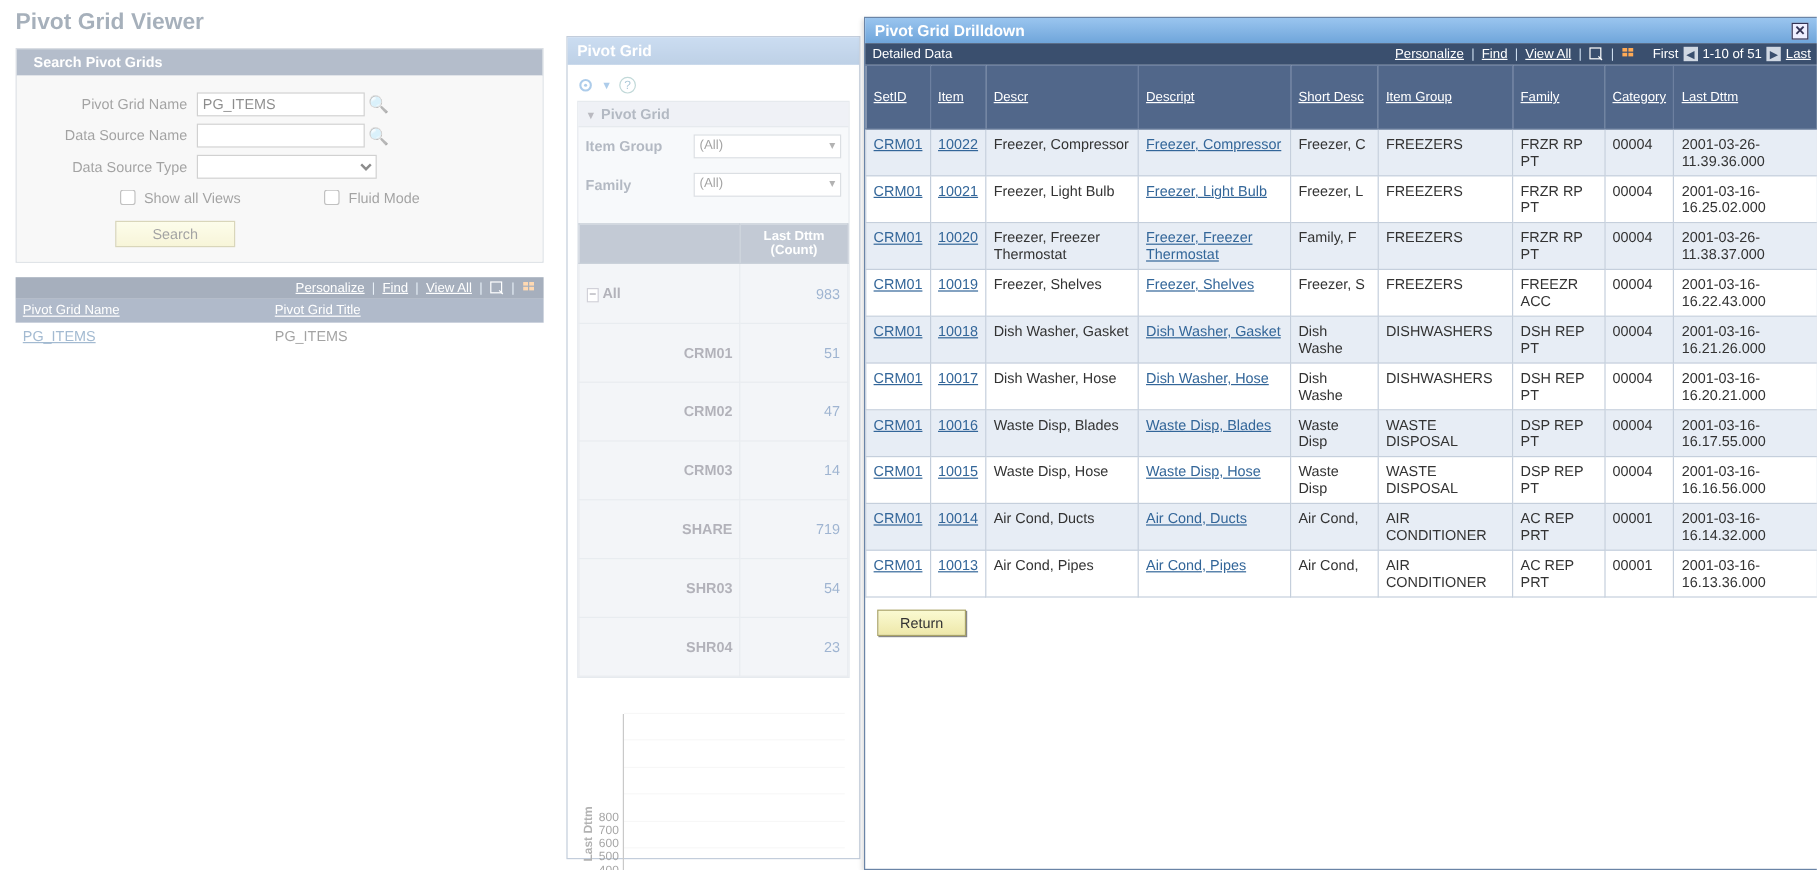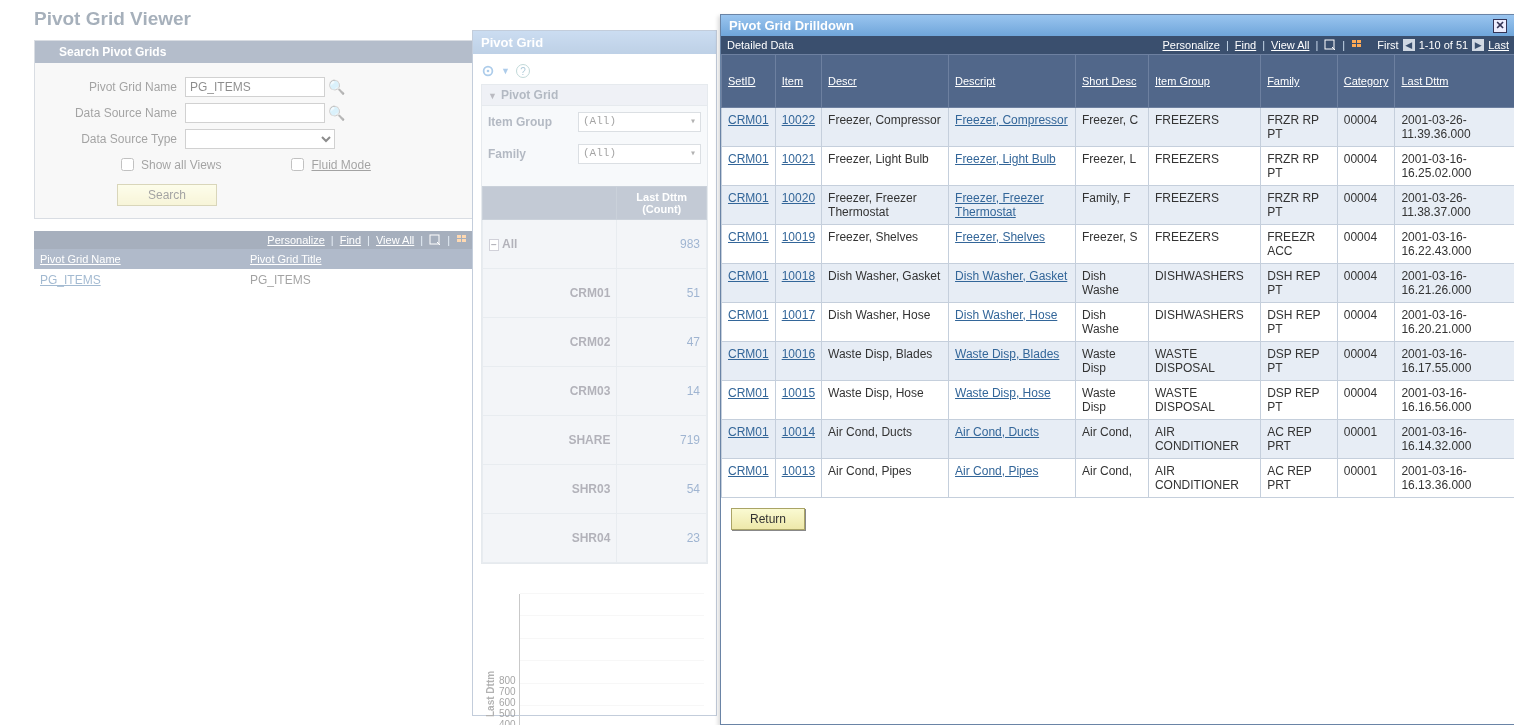--- a/index.html
+++ b/index.html
@@ -2,34 +2,34 @@
 <html><head>
 <meta charset="utf-8">
 <style>
   * { box-sizing: border-box; }
   html,body { margin:0; padding:0; font-family: Arial, Helvetica, sans-serif; font-size:12px; color:#333; background:#fff; }
   a { color:#336699; text-decoration:underline; cursor:pointer; }
   .page { position:relative; width:1514px; height:725px; }
   .overlay { position:absolute; left:0; top:0; width:1514px; height:725px; background:rgba(255,255,255,0.55); pointer-events:none; z-index:5; }
 
   
-  .left { position:absolute; left:34px; top:8px; width:440px; }
+  .left { position:absolute; left:13px; top:8px; width:440px; }
   .viewer-title { font-size:19px; font-weight:bold; color:#3b5169; margin:0 0 10px 0; }
   .search-box { border:1px solid #aab4c0; }
-  .search-hdr { background:#5a6e8c; color:#fff; font-weight:bold; font-size:12px; padding:4px 24px; }
+  .search-hdr { background:#5a6e8c; color:#fff; font-weight:bold; font-size:12px; padding:4px 14px; }
   .search-body { background:#f0f0f0; padding:8px 10px 12px; }
   .form-row { display:flex; align-items:center; margin:6px 0; }
   .form-row label { width:140px; text-align:right; padding-right:8px; color:#333; }
   .form-row input[type=text]{ width:140px; height:20px; border:1px solid #999; background:#fff; padding:0 4px; font-size:12px; }
   .form-row select { width:150px; height:20px; border:1px solid #999; background:#fff; font-size:12px; }
   .lookup { width:16px; height:16px; margin-left:4px; color:#666; font-size:14px; display:inline-flex; align-items:center; justify-content:center; cursor:pointer; }
   .chk-row { display:flex; align-items:center; gap:6px; }
   .chk-row .chkgroup { display:flex; align-items:center; gap:4px; }
   .chk-row .chkgroup:first-child { margin-left:72px; }
-  .chk-row .chkgroup:last-child { margin-left:60px;text-decoration:underline; }
+  .chk-row .chkgroup:last-child { margin-left:60px; }
   .search-btn { display:block; width:100px; height:22px; margin:10px 0 0 72px; background:linear-gradient(#fafad2,#eee8aa); border:1px solid #aaa466; color:#333; font-size:12px; cursor:pointer; }
   .results-bar { background:#3a4f6e; color:#fff; display:flex; justify-content:flex-end; align-items:center; padding:3px 6px; margin-top:12px; font-size:11px; gap:4px; }
   .results-bar a { color:#fff; }
   .mini-icon { width:12px;height:12px; display:inline-block; }
   .results-head { display:flex; background:#51678a; color:#fff; font-size:11px; }
   .results-head div, .results-row div { padding:4px 6px; }
   .col-a { width:210px; }
   .col-b { width:210px; }
   .results-head a { color:#fff; }
   .results-row { display:flex; background:#fff; font-size:12px; }
@@ -40,21 +40,21 @@
   .mid-body { padding:8px; }
   .gear-row { display:flex; align-items:center; gap:6px; padding:2px 0 6px; }
   .gear { width:14px; height:14px; color:#4a8fd1; display:inline-flex; }
   .caret { color:#4a8fd1; font-size:9px; }
   .help-icon { width:14px;height:14px; border:1px solid #7aa; border-radius:50%; color:#4a88aa; font-size:10px; display:inline-flex; align-items:center; justify-content:center; }
   .pivot-sub { background:#eef1f5; border:1px solid #c8d0da; }
   .pivot-sub-title { background:#dbe1ea; color:#57657a; font-weight:bold; font-size:12px; padding:3px 6px; border-bottom:1px solid #c8d0da; }
   .pivot-sub-title .tri { font-size:9px; margin-right:4px; color:#667; }
   .filter-row { display:flex; padding:6px; align-items:center; }
   .filter-row label { width:90px; color:#57657a; font-weight:bold; font-size:12px; }
-  .filter-row .sel { flex:1; height:20px; border:1px solid #b0b8c2; background:#fff; padding:2px 4px; font-size:11px; color:#333; position:relative;font-family:Liberation Mono, monospace; }
+  .filter-row .sel { flex:1; height:20px; border:1px solid #b0b8c2; background:#fff; padding:2px 4px; font-size:11px; color:#333; position:relative; }
   .sel::after { content:"▾"; position:absolute; right:4px; top:2px; color:#555; font-size:10px; }
   .agg-table { width:100%; border-collapse:collapse; font-size:12px; margin-top:16px; }
   .agg-table th { background:#7a8ba2; color:#fff; font-weight:bold; padding:4px 6px; text-align:center; border:1px solid #8a99ad; font-size:11px; }
   .agg-table td { background:#e5e9ef; border:1px solid #cdd4dd; padding:17px 6px; }
   .agg-table td.lbl { color:#556; font-weight:bold; text-align:right; width:60%; }
   .agg-table td.val { color:#2a5a9a; text-align:right; }
   .agg-table tr.all td.lbl { text-align:left; }
   .minus { color:#556; font-weight:bold; display:inline-block; width:10px; text-align:center; border:1px solid #99a; background:#fff; font-size:10px; line-height:10px; margin-right:3px; }
 
   

